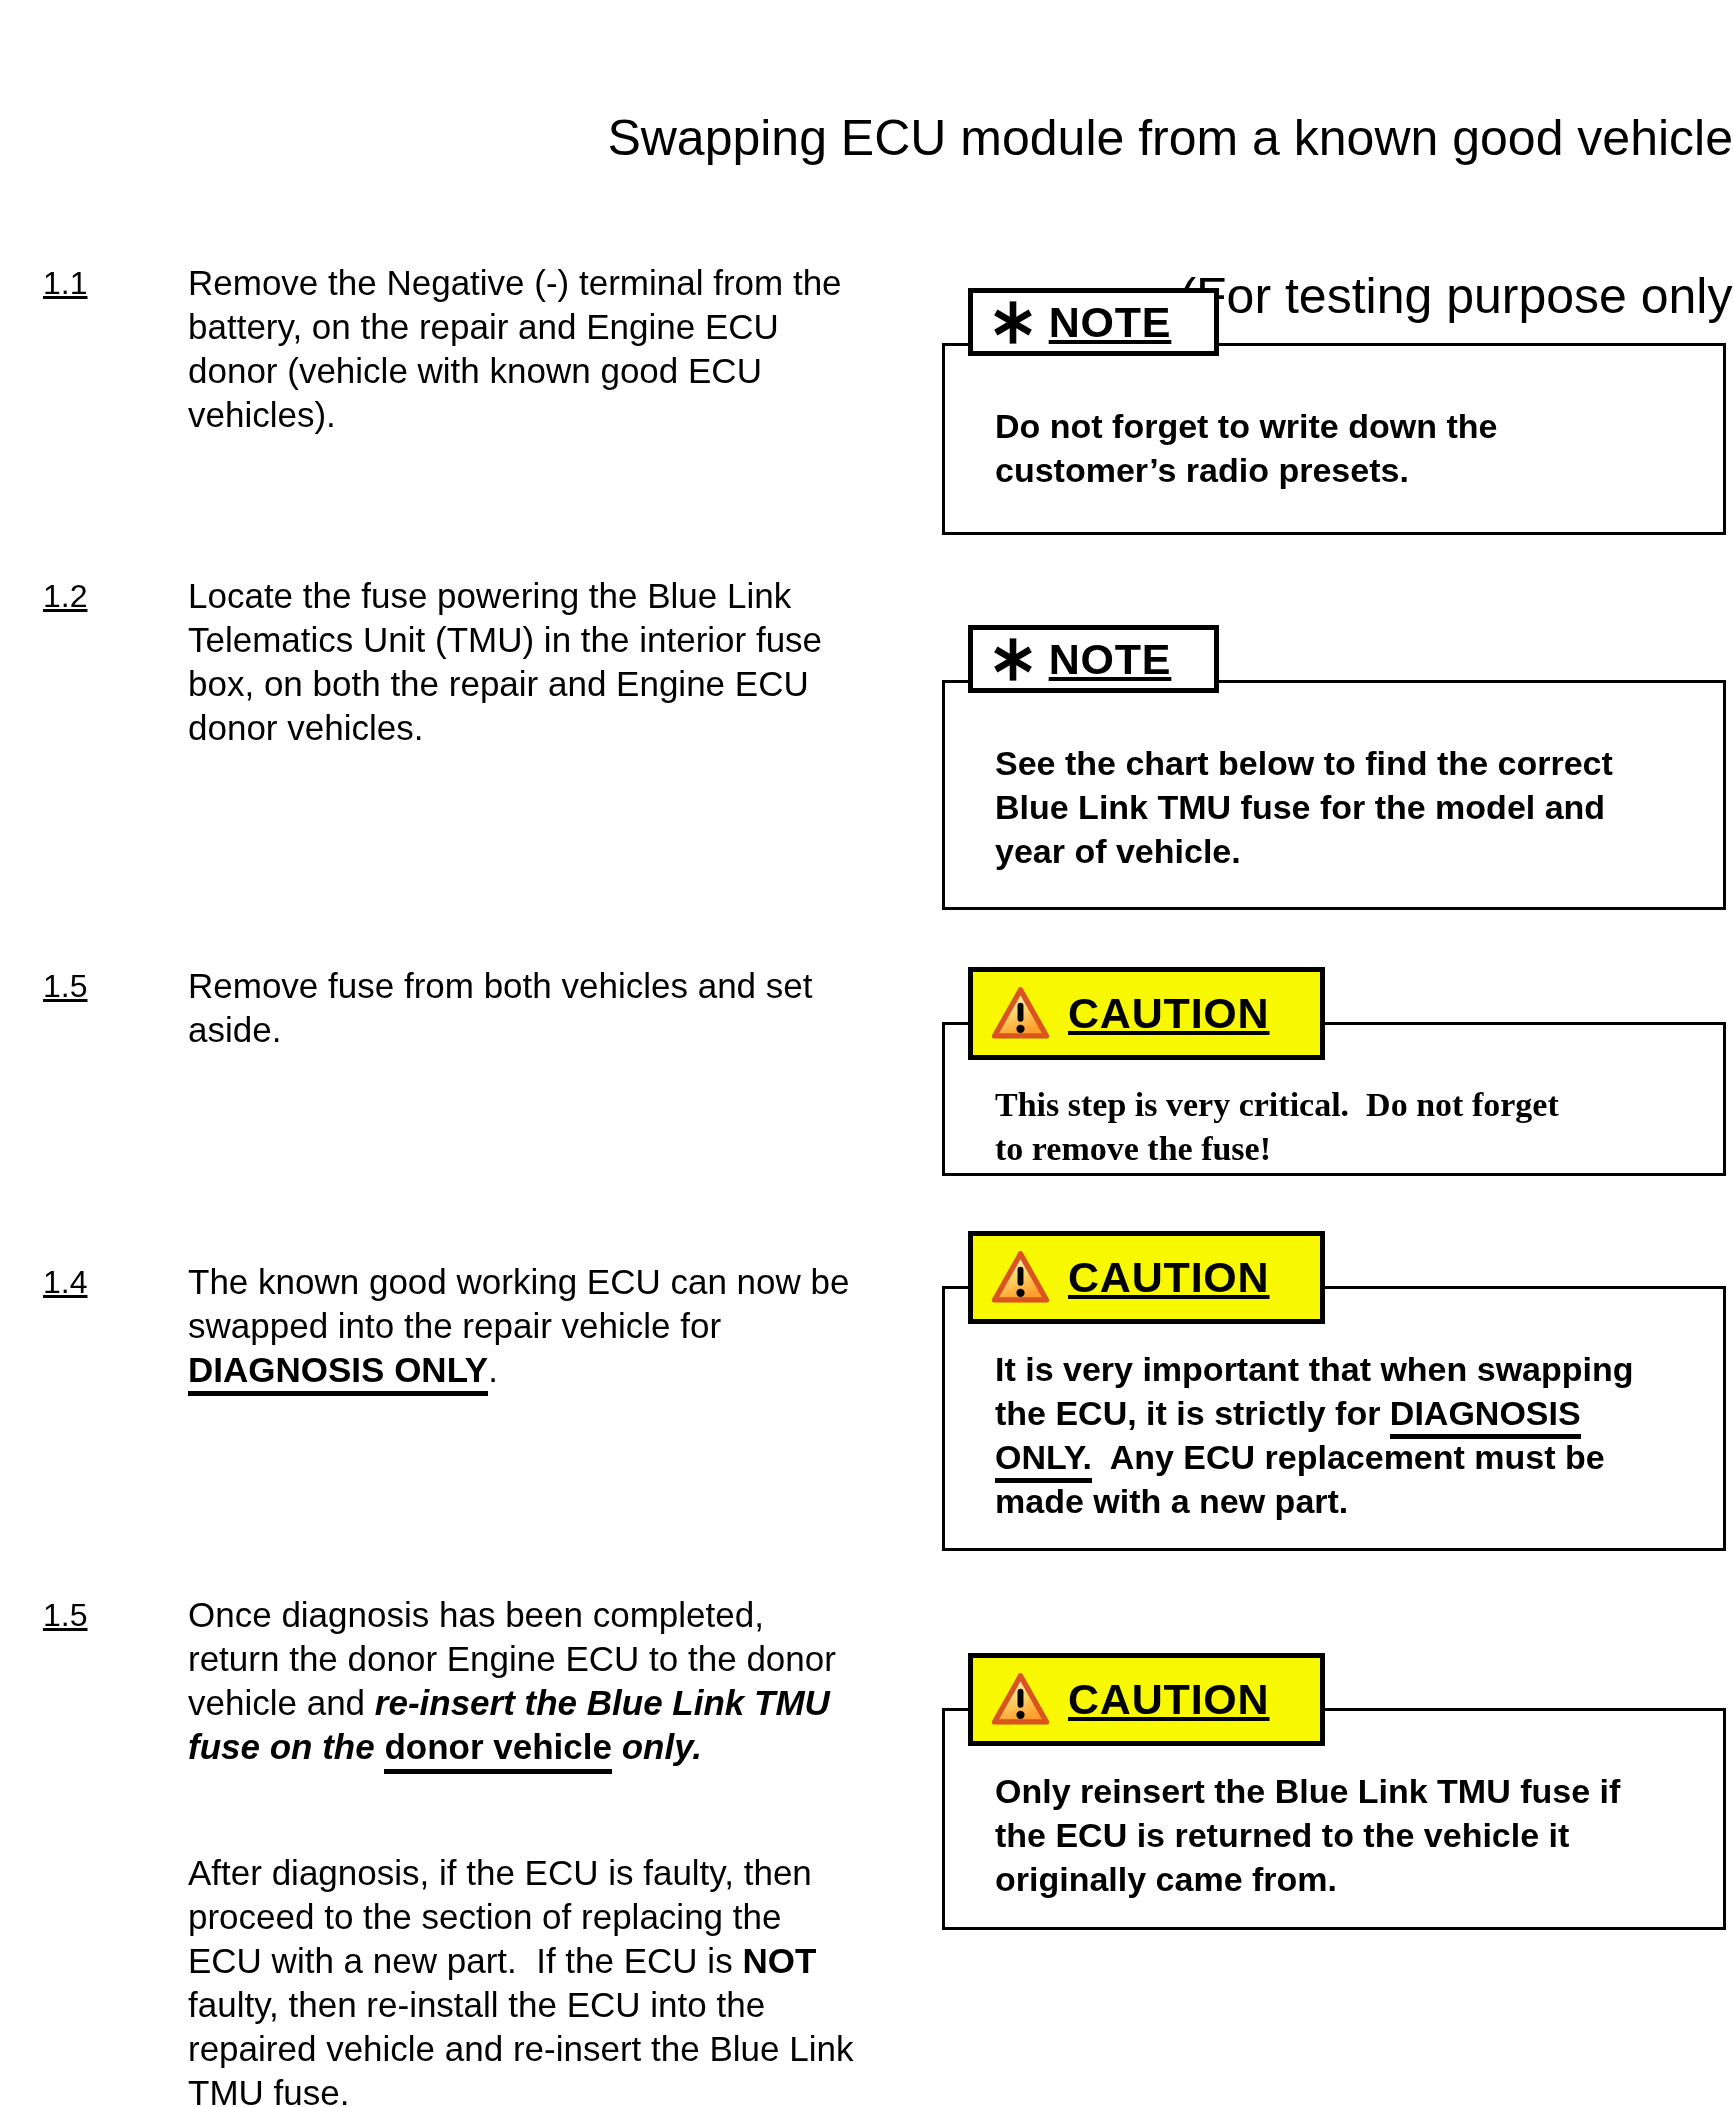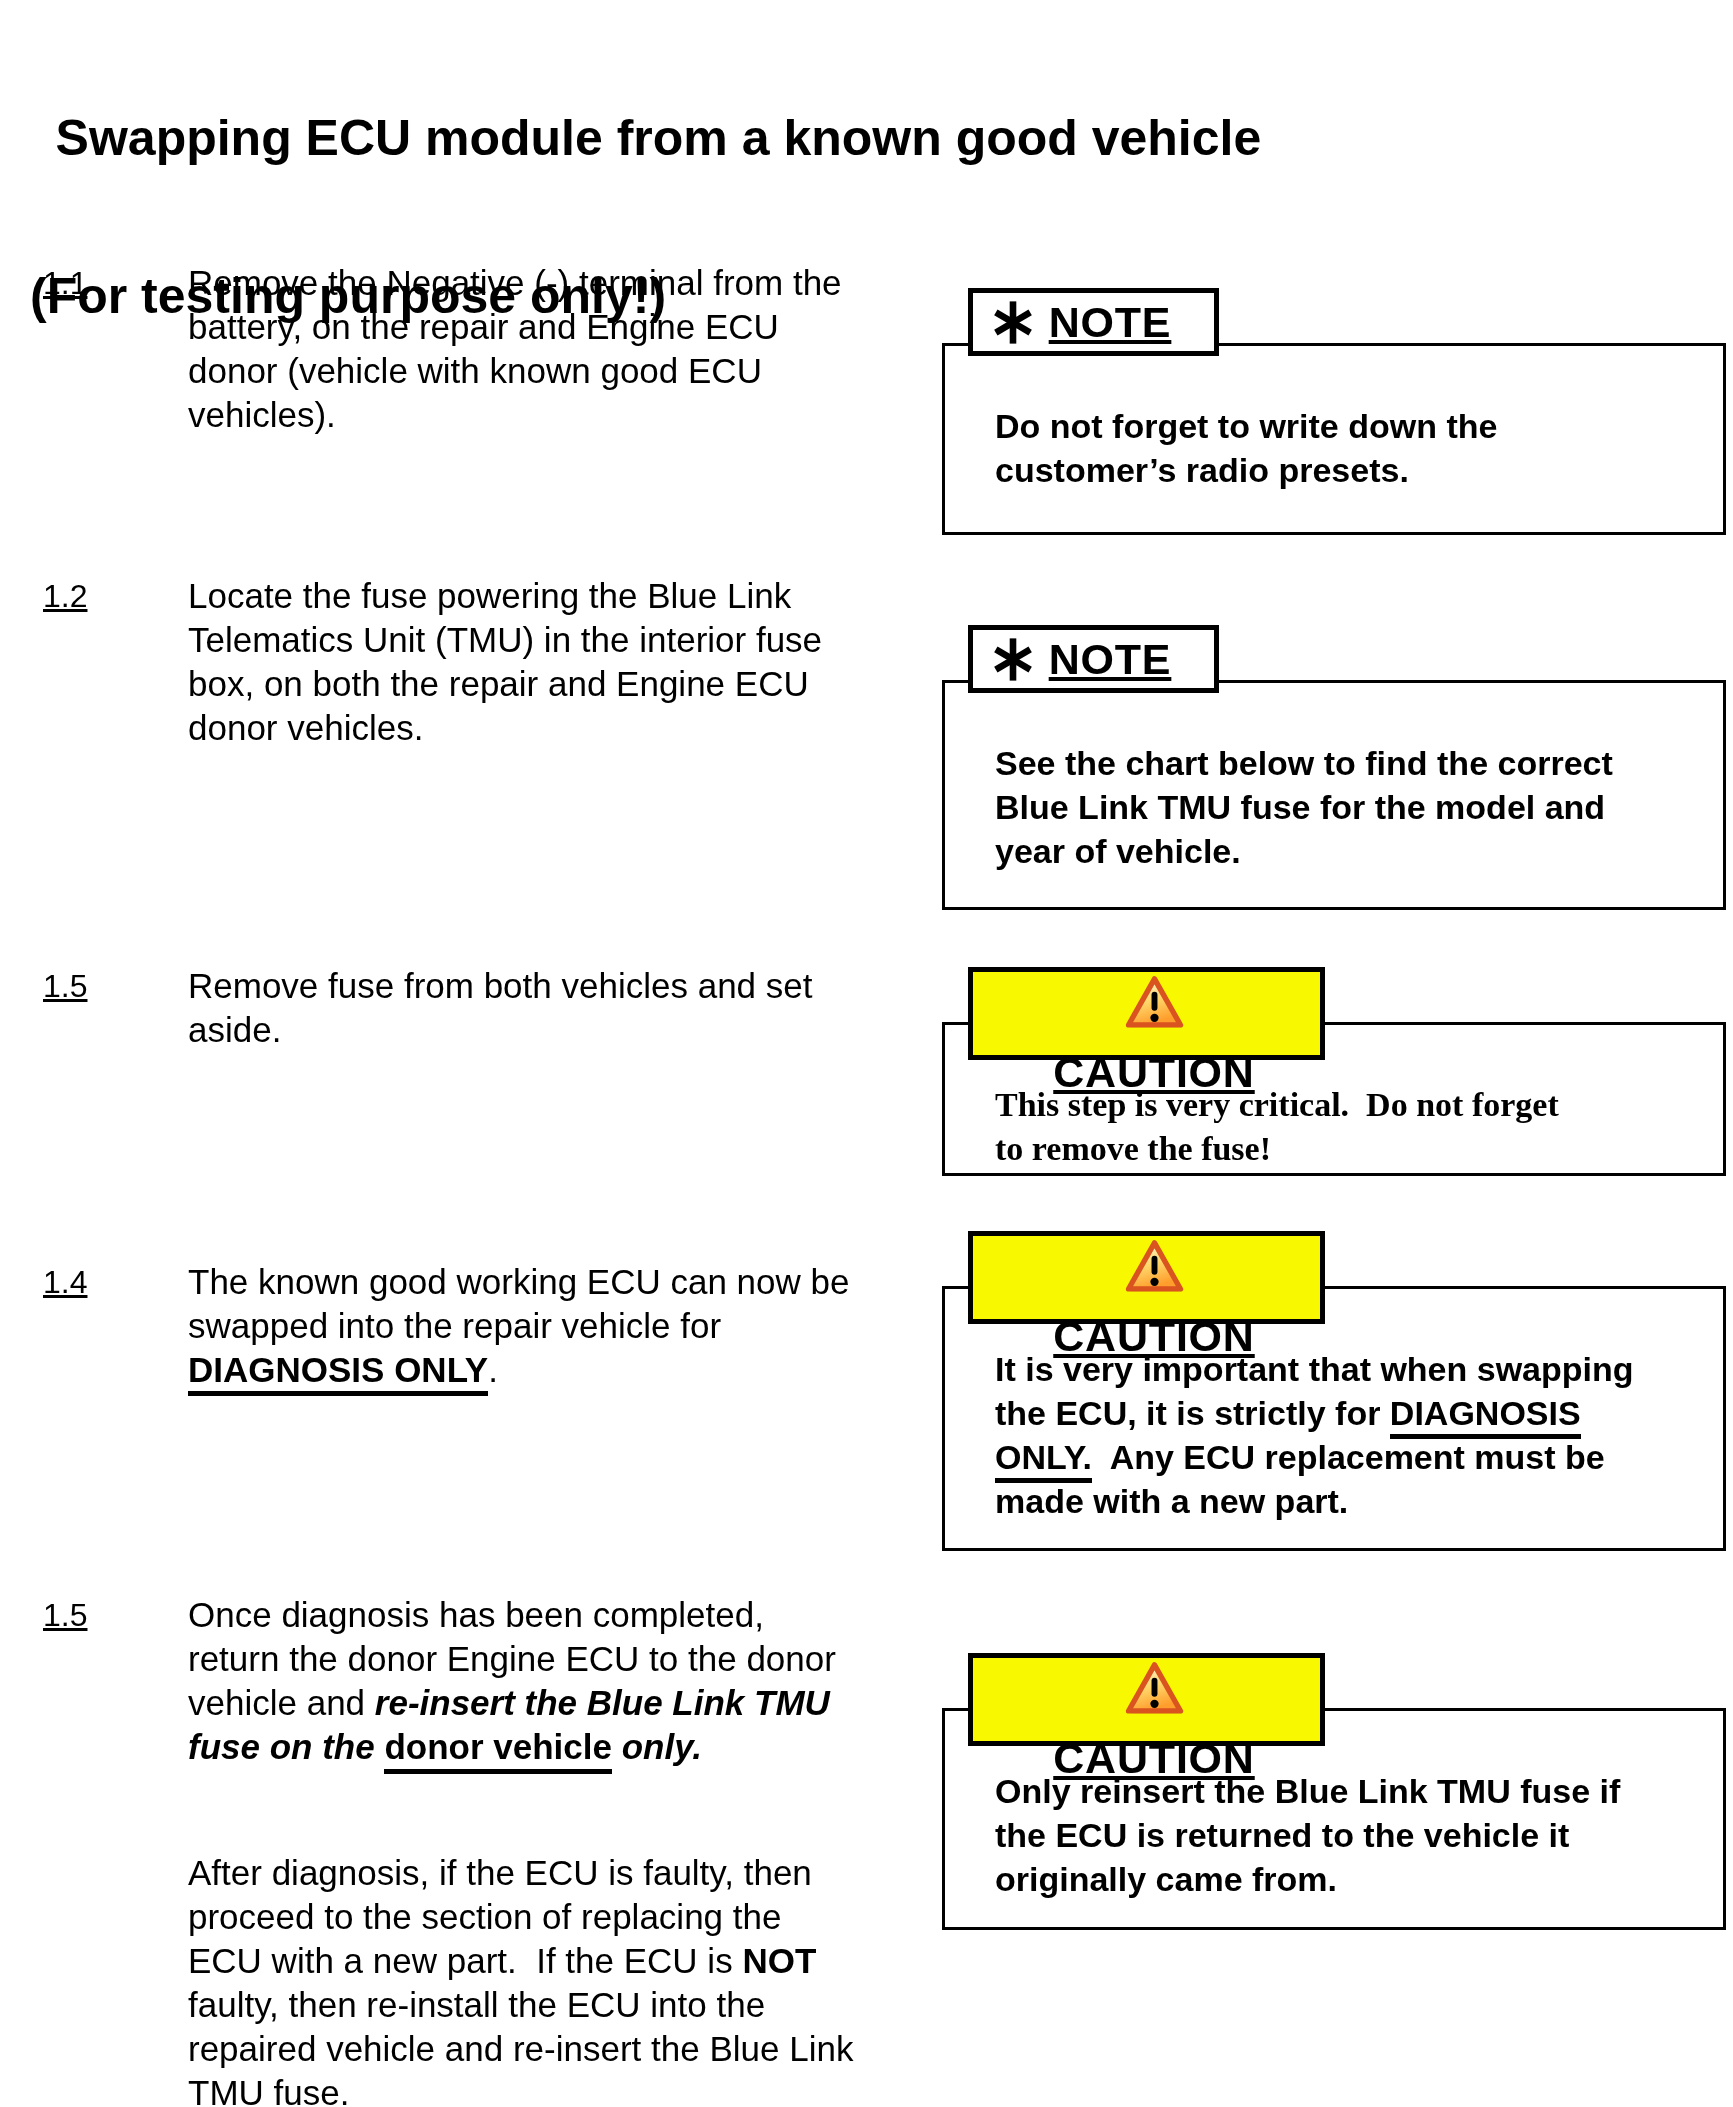--- a/index.html
+++ b/index.html
@@ -9,22 +9,22 @@
     height:2108px;
     background:#ffffff;
     font-family:"Liberation Sans","DejaVu Sans",sans-serif;
     color:#000;
     overflow:hidden;
   }
   
   .title{
     position:absolute;
     top:20px; left:0; width:100%;
-    text-align:left;
-    font-weight:bold;
+    text-align:right;
+    font-weight:normal;
     font-size:50px;
     line-height:79px;
     white-space:pre;
   }
   .title .line2{display:block; transform:translateX(30px);}
   
   .step{position:absolute; left:0; width:942px;}
   .step .num{
     position:absolute; left:43px; top:0;
     color:#000000;
@@ -53,21 +53,21 @@
     white-space:pre;
   }
   .callout .tab{
     position:absolute; top:0; left:26px;
     box-sizing:border-box;
     display:flex; align-items:center;
     border:5.3px solid #000;
     background:#ffffff;
   }
   .callout.note .tab{width:251px; height:68px; padding-left:18px; gap:13.7px;}
-  .callout.caution .tab{width:357px; height:93px; padding-left:15px; gap:15px; background:#F8F800;flex-direction:column;}
+  .callout.caution .tab{width:357px; height:93px; padding-left:15px; gap:15px; background:#F8F800;}
   .tab .label{font-weight:bold; font-size:43px; letter-spacing:0.8px;text-decoration:underline;}
   .icon{display:block; flex:0 0 auto;}
   
   .run-normal{}
   .run-bold{font-weight:bold;}
   .run-underline{border-bottom:5.3px solid #000; padding-bottom:2.3px;}
   .run-boldUnderline{font-weight:bold; border-bottom:5.3px solid #000; padding-bottom:2.3px;}
   .run-boldItalic{font-weight:bold; font-style:italic;}
   .run-boldItalicUnderline{font-weight:bold; border-bottom:5.3px solid #000; padding-bottom:3px;}
 </style>

